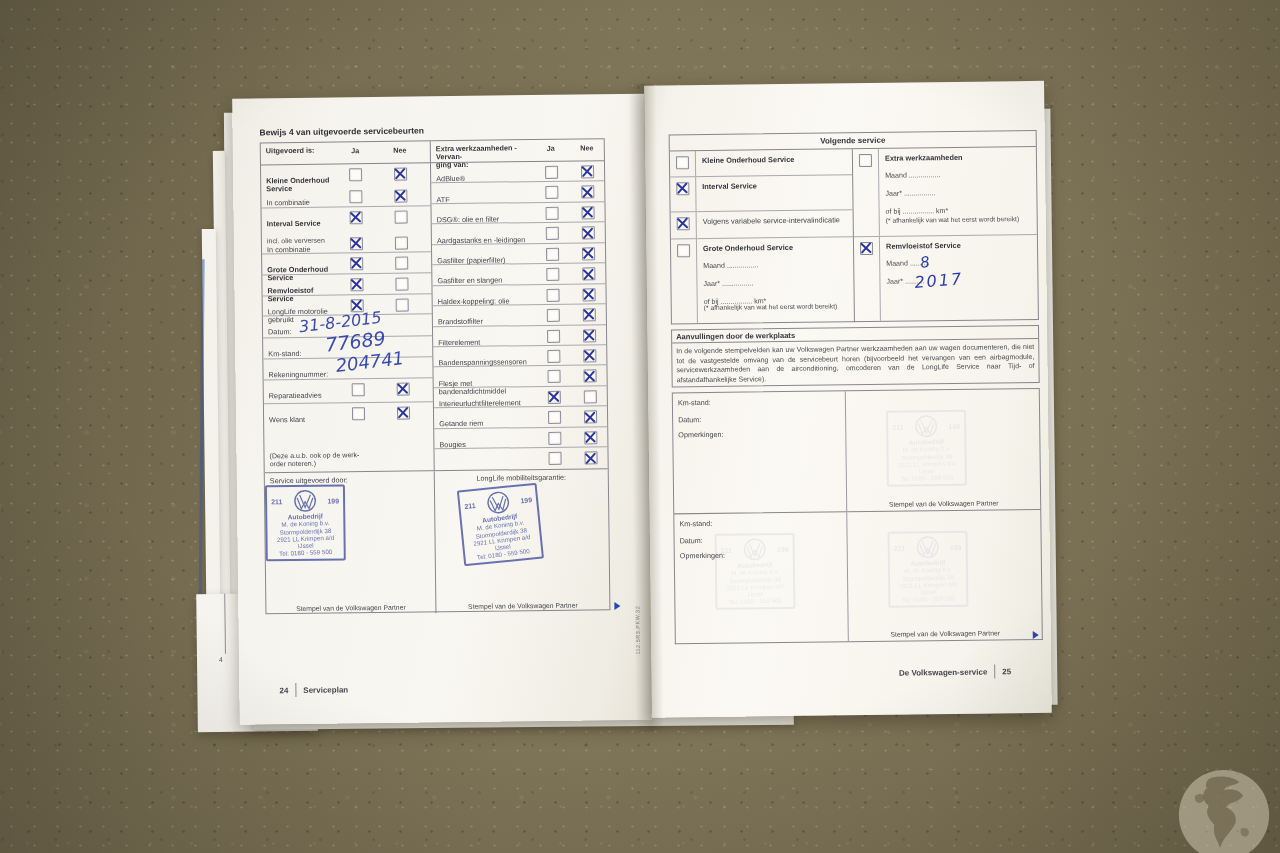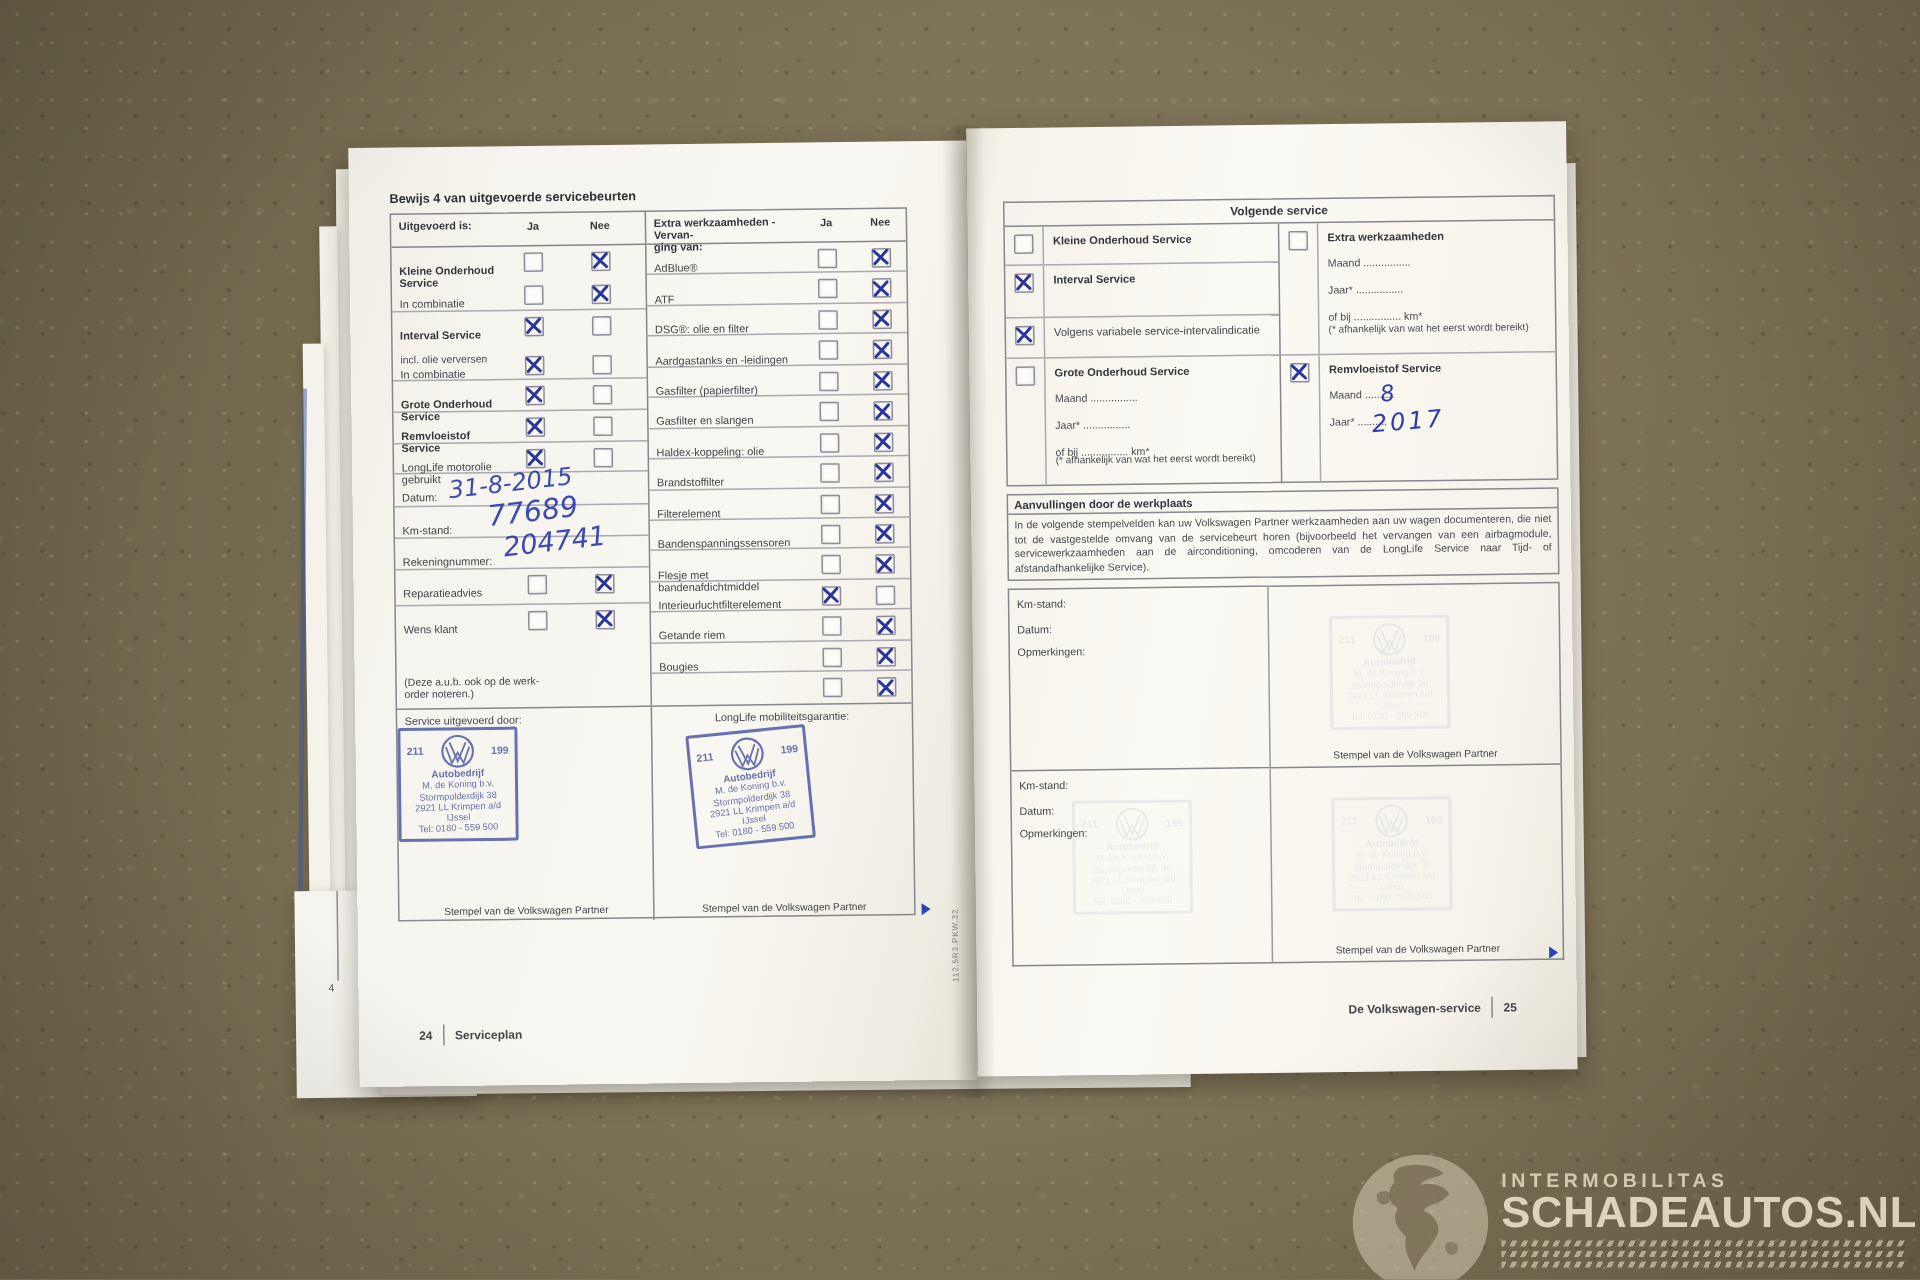--- a/index.html
+++ b/index.html
@@ -772,20 +772,13 @@
 
 <div class="vignette"></div>
 
 <div class="wm">
   <svg class="wm-globe" viewBox="0 0 100 100">
     <circle cx="50" cy="50" r="47" fill="rgba(238,229,206,.5)"></circle>
     <path d="M35 12 C45 8 60 10 66 16 C60 20 52 19 50 24 C58 22 66 24 70 30 C64 38 56 36 52 42 C58 44 64 50 62 58 C56 70 50 72 46 84 C42 74 38 70 40 60 C34 54 30 48 34 40 C28 36 26 28 32 22 C30 18 32 14 35 12 Z" fill="rgba(100,86,62,.6)"></path>
     <path d="M20 30 C26 26 31 29 29 35 C25 40 18 37 20 30 Z" fill="rgba(100,86,62,.5)"></path>
     <path d="M68 64 C74 62 78 66 75 71 C71 75 65 70 68 64 Z" fill="rgba(100,86,62,.45)"></path>
   </svg>
-  <div class="wm-text">
-    <div class="wm-top">INTERMOBILITAS</div>
-    <div class="wm-main">SCHADEAUTOS.NL</div>
-    <div class="wm-dash"></div>
-    <div class="wm-dash"></div>
-    <div class="wm-dash"></div>
-  </div>
 </div>
 
 </body></html>

